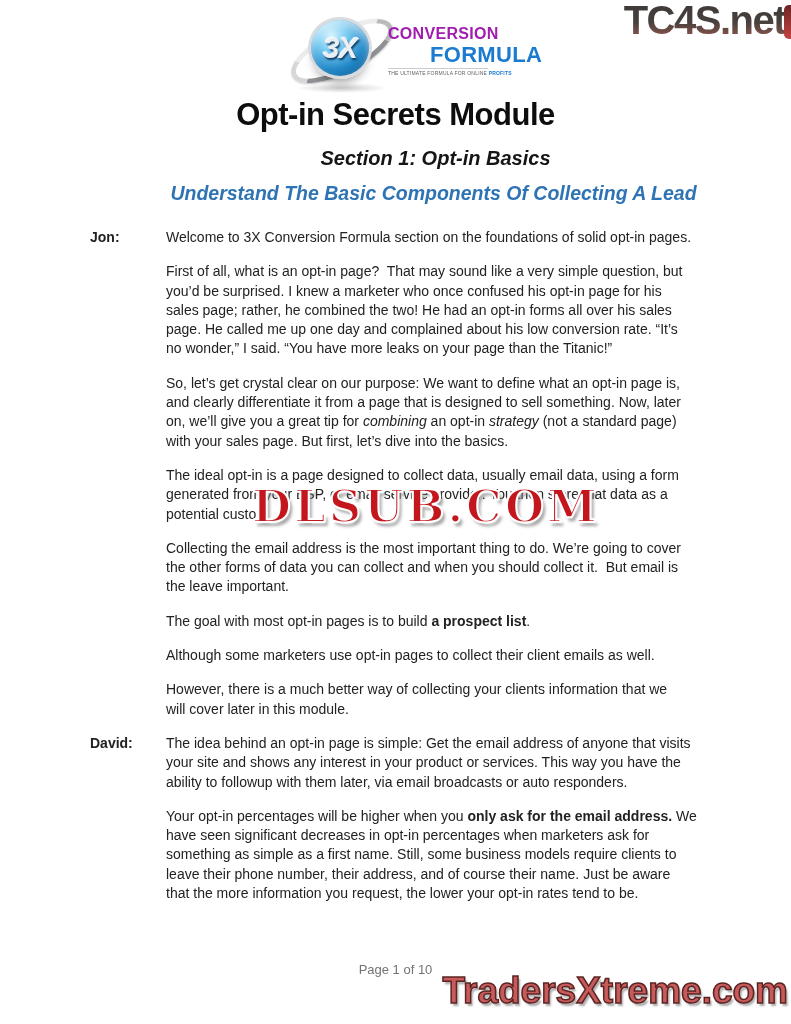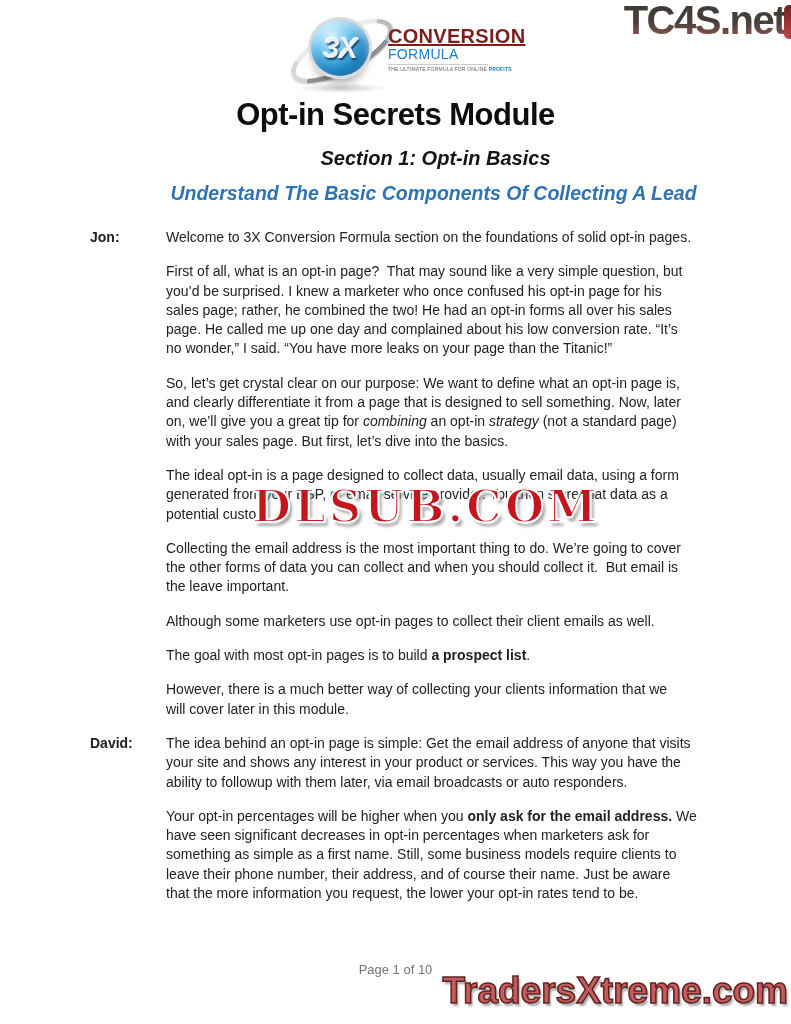--- a/index.html
+++ b/index.html
@@ -40,22 +40,22 @@
   }
   .logo .badge {
     font-size:29px; font-weight:900; font-style:italic; color:#e9eff4;
     text-shadow:1px 2px 2px #0a3a63, -1px -1px 1px #ffffff; letter-spacing:-1px;
   }
   .logo .sphere-shadow {
     position:absolute; left:-2px; top:78px; width:92px; height:10px;
     background:radial-gradient(ellipse, rgba(0,0,0,.20), transparent 70%);
   }
   .logo .text-col { position:absolute; left:90px; top:20px; width:100px; }
-  .logo .l1 { font-size:20px; font-weight:700; color:#7f1d1d; letter-spacing:.3px; line-height:1.1;text-decoration:underline; }
-  .logo .l2 { font-size:14px; font-weight:400; color:var(--logo-blue,#1a7bd0); letter-spacing:.3px; line-height:1.05; }
+  .logo .l1 { font-size:16px; font-weight:700; color:#a21caf; letter-spacing:.3px; line-height:1.1; }
+  .logo .l2 { font-size:22px; font-weight:700; color:var(--logo-blue,#1a7bd0); letter-spacing:.3px; line-height:1.05;margin-left:42px; }
   .logo .tagline { margin-top:2px; font-size:5px; color:#5d6267; letter-spacing:.2px; white-space:nowrap; border-top:1px solid #c9ccd0; padding-top:1px; }
   .logo .tagline .hl { color:var(--logo-blue,#1a7bd0); font-weight:700; }
 
   
   .title {
     position:absolute; top:97px; left:0; width:100%; text-align:center;
     font-size:31px; font-weight:800; color:#0d0d0d; letter-spacing:-.5px;
   }
   .section {
     position:absolute; top:147px; left:0; width:100%; text-align:center;
@@ -138,25 +138,25 @@
       <div class="para-row">
         <div class="speaker"></div>
         <div class="para"><span>The ideal opt-in is a page designed to collect data, usually email data, using a form</span><br><span>generated from your ESP, or email service provider. You then store that data as a</span><br><span>potential custo</span></div>
       </div>
       <div class="para-row">
         <div class="speaker"></div>
         <div class="para"><span>Collecting the email address is the most important thing to do. We’re going to cover</span><br><span>the other forms of data you can collect and when you should collect it.  But email is</span><br><span>the leave important.</span></div>
       </div>
       <div class="para-row">
         <div class="speaker"></div>
-        <div class="para"><span>Although some marketers use opt-in pages to collect their client emails as well.</span></div>
+        <div class="para"><span>The goal with most opt-in pages is to build </span><span class="b">a prospect list</span><span>.</span></div>
       </div>
       <div class="para-row">
         <div class="speaker"></div>
-        <div class="para"><span>The goal with most opt-in pages is to build </span><span class="b">a prospect list</span><span>.</span></div>
+        <div class="para"><span>Although some marketers use opt-in pages to collect their client emails as well.</span></div>
       </div>
       <div class="para-row">
         <div class="speaker"></div>
         <div class="para"><span>However, there is a much better way of collecting your clients information that we</span><br><span>will cover later in this module.</span></div>
       </div>
       <div class="para-row">
         <div class="speaker">David:</div>
         <div class="para"><span>The idea behind an opt-in page is simple: Get the email address of anyone that visits</span><br><span>your site and shows any interest in your product or services. This way you have the</span><br><span>ability to followup with them later, via email broadcasts or auto responders.</span></div>
       </div>
       <div class="para-row">

